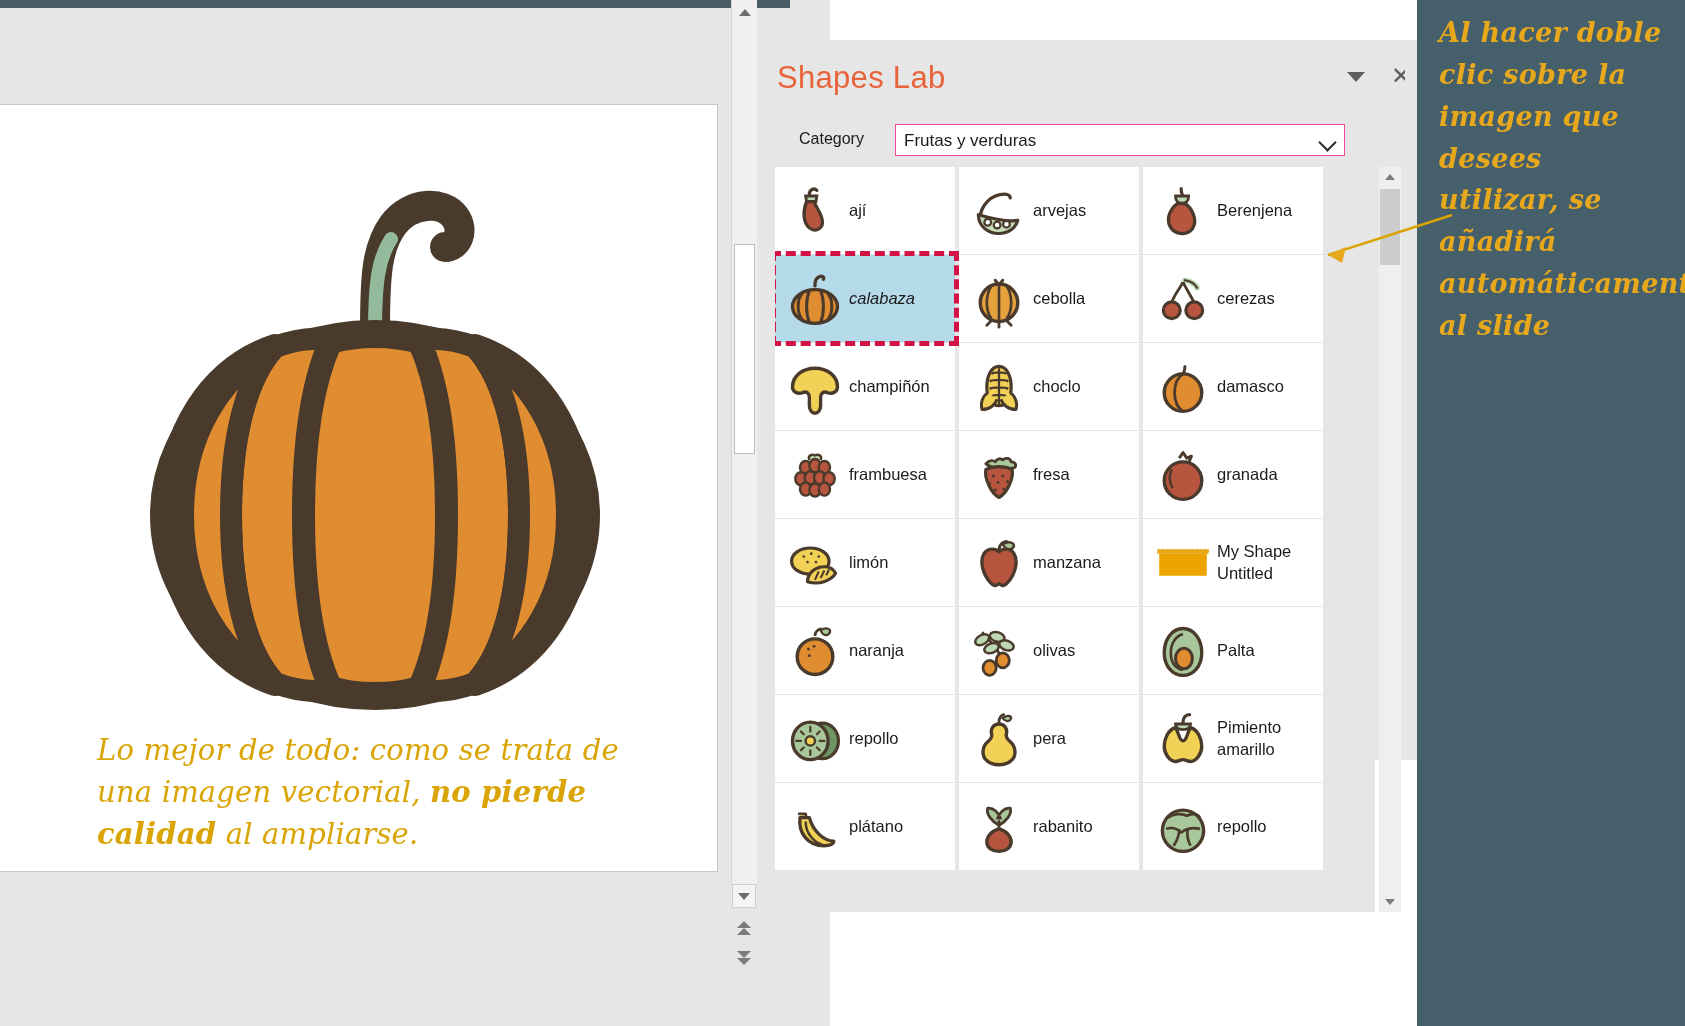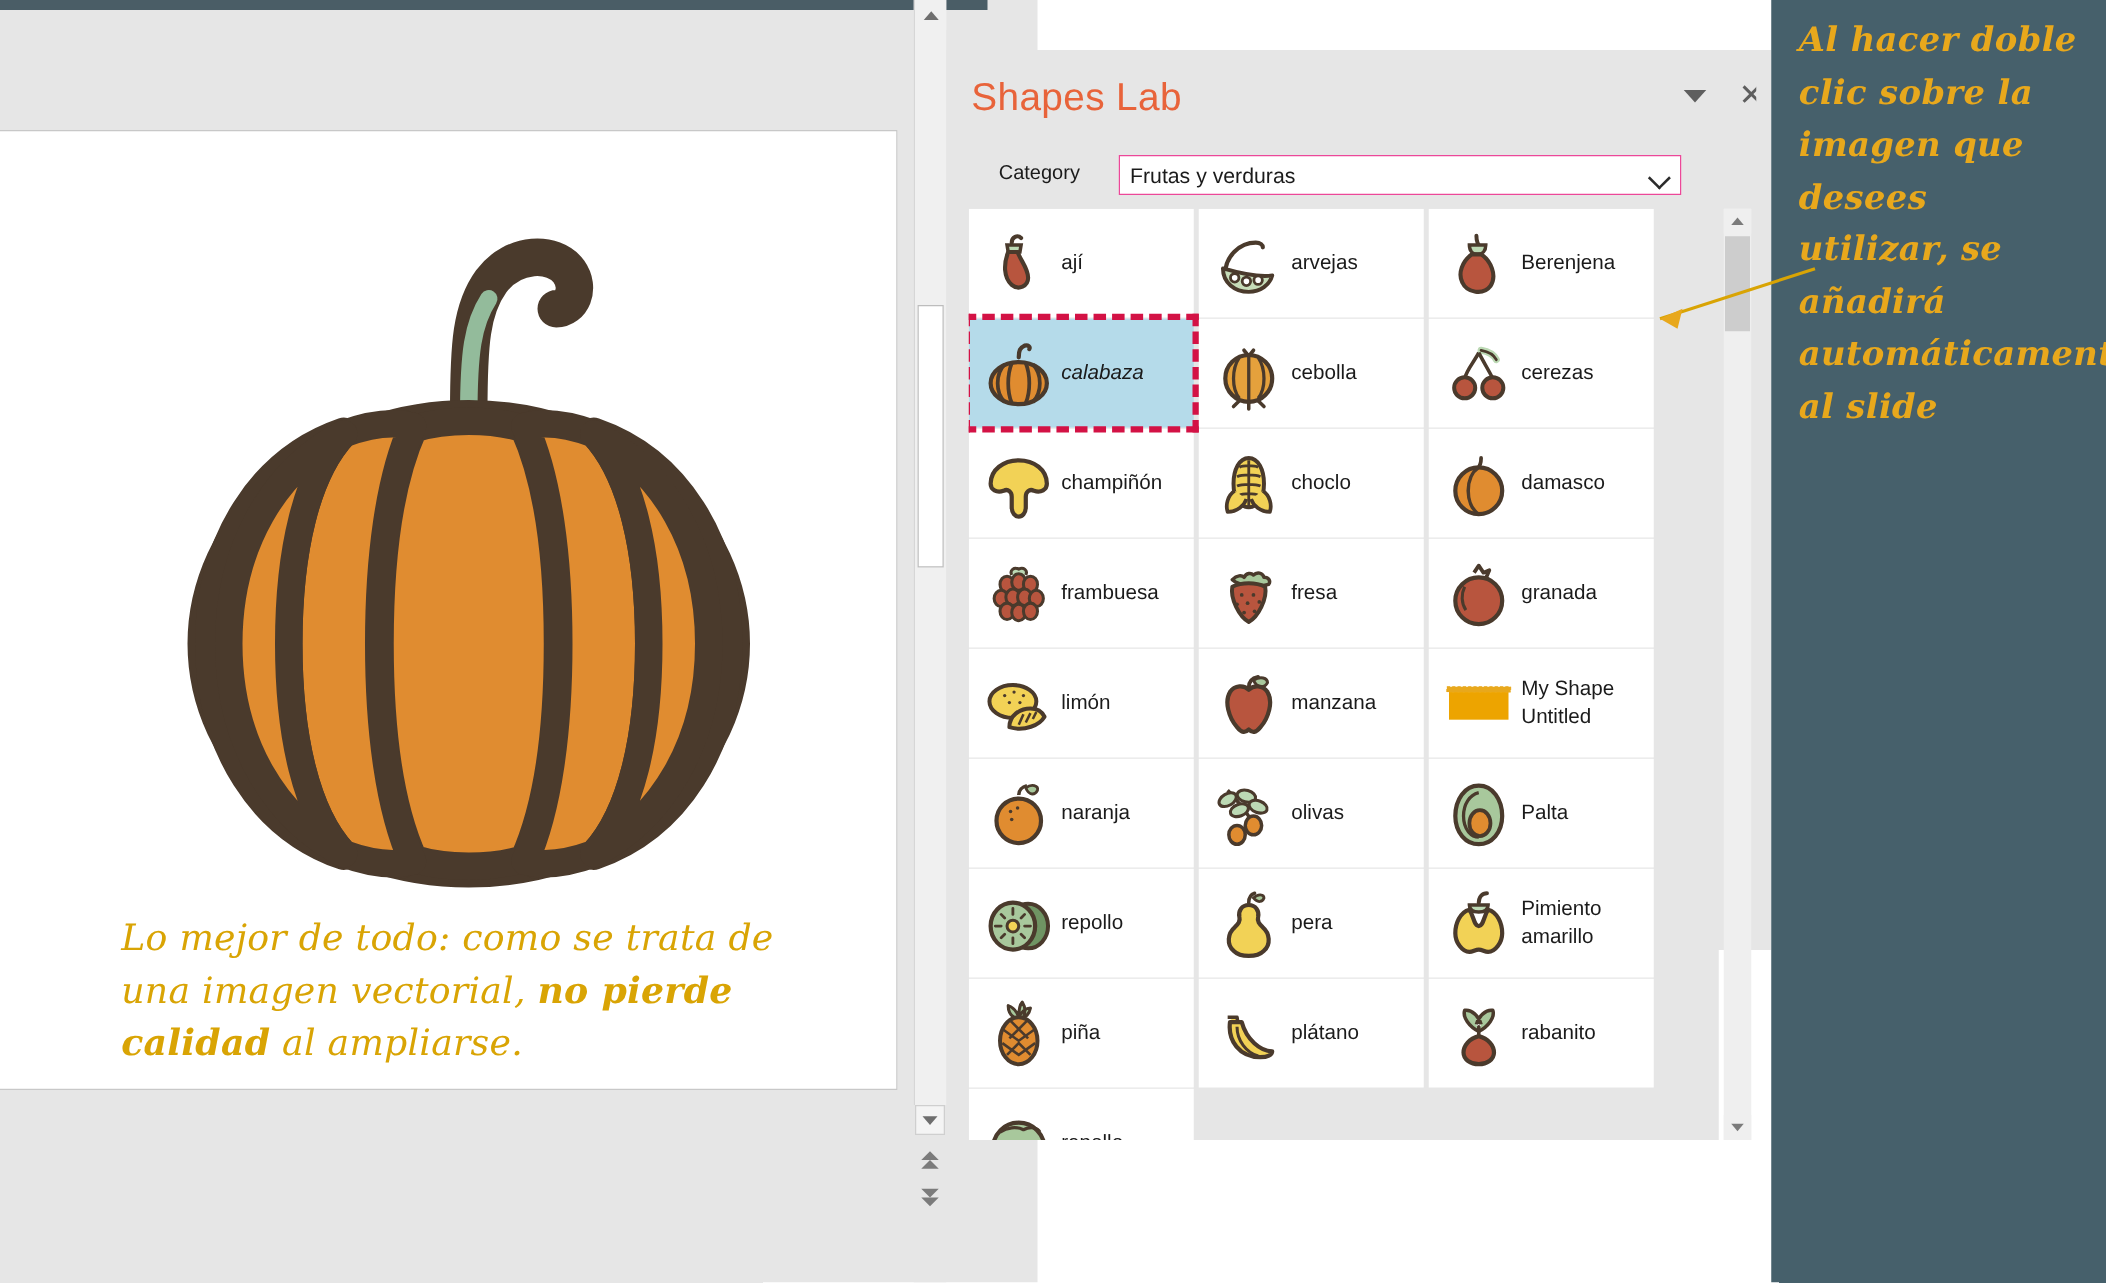--- a/index.html
+++ b/index.html
@@ -610,30 +610,20 @@
                 <path d="M32 14c0-5 3-8 7-8" fill="none" stroke="#4a3a2c" stroke-width="3.4" stroke-linecap="round"></path>
                 <path d="M24 16h16c0 4-3 6-8 6s-8-2-8-6z" fill="#bcd9b4" stroke="#4a3a2c" stroke-width="3"></path>
                 <path d="M24 20c-8 2-12 12-12 20s6 16 12 16c3 0 5-2 8-2s5 2 8 2c6 0 12-8 12-16s-4-18-12-20c-4 6-4 14-8 14s-4-8-8-14z" fill="#f2d256" stroke="#4a3a2c" stroke-width="3.6" stroke-linejoin="round"></path>
               </svg>
             </div>
             <div class="cell-label">Pimiento amarillo</div>
           </div>
           <div class="cell">
             <div class="cell-ico">
               <svg viewBox="0 0 64 64" width="60" height="64">
-                <path d="M32 18c-2-6-6-9-9-10 0 5 2 8 5 10M32 18c0-7 1-11 3-13 2 3 3 8 1 13M32 18c3-6 7-8 10-8-1 5-4 8-7 8" fill="#a8c89c" stroke="#4a3a2c" stroke-width="2.6" stroke-linejoin="round"></path>
-                <ellipse cx="32" cy="38" rx="16" ry="20" fill="#e08c30" stroke="#4a3a2c" stroke-width="3.4"></ellipse>
-                <path d="M18 28l14 10 14-10M18 40l14 10 14-10M24 20l16 16M40 20L24 36M22 50l10-10 10 10" fill="none" stroke="#4a3a2c" stroke-width="2.2"></path>
-              </svg>
-            </div>
-            <div class="cell-label">piña</div>
-          </div>
-          <div class="cell">
-            <div class="cell-ico">
-              <svg viewBox="0 0 64 64" width="60" height="64">
                 <path d="M14 18h8l1 6" fill="#f2d256" stroke="#4a3a2c" stroke-width="3" stroke-linejoin="round"></path>
                 <path d="M16 22c-2 16 8 30 26 30 6 0 10-2 10-5-10 0-22-10-26-25z" fill="#f2d256" stroke="#4a3a2c" stroke-width="3.6" stroke-linejoin="round"></path>
                 <path d="M22 26c0 12 8 22 18 25" fill="none" stroke="#4a3a2c" stroke-width="2.6"></path>
               </svg>
             </div>
             <div class="cell-label">plátano</div>
           </div>
           <div class="cell">
             <div class="cell-ico">
               <svg viewBox="0 0 64 64" width="60" height="64">

